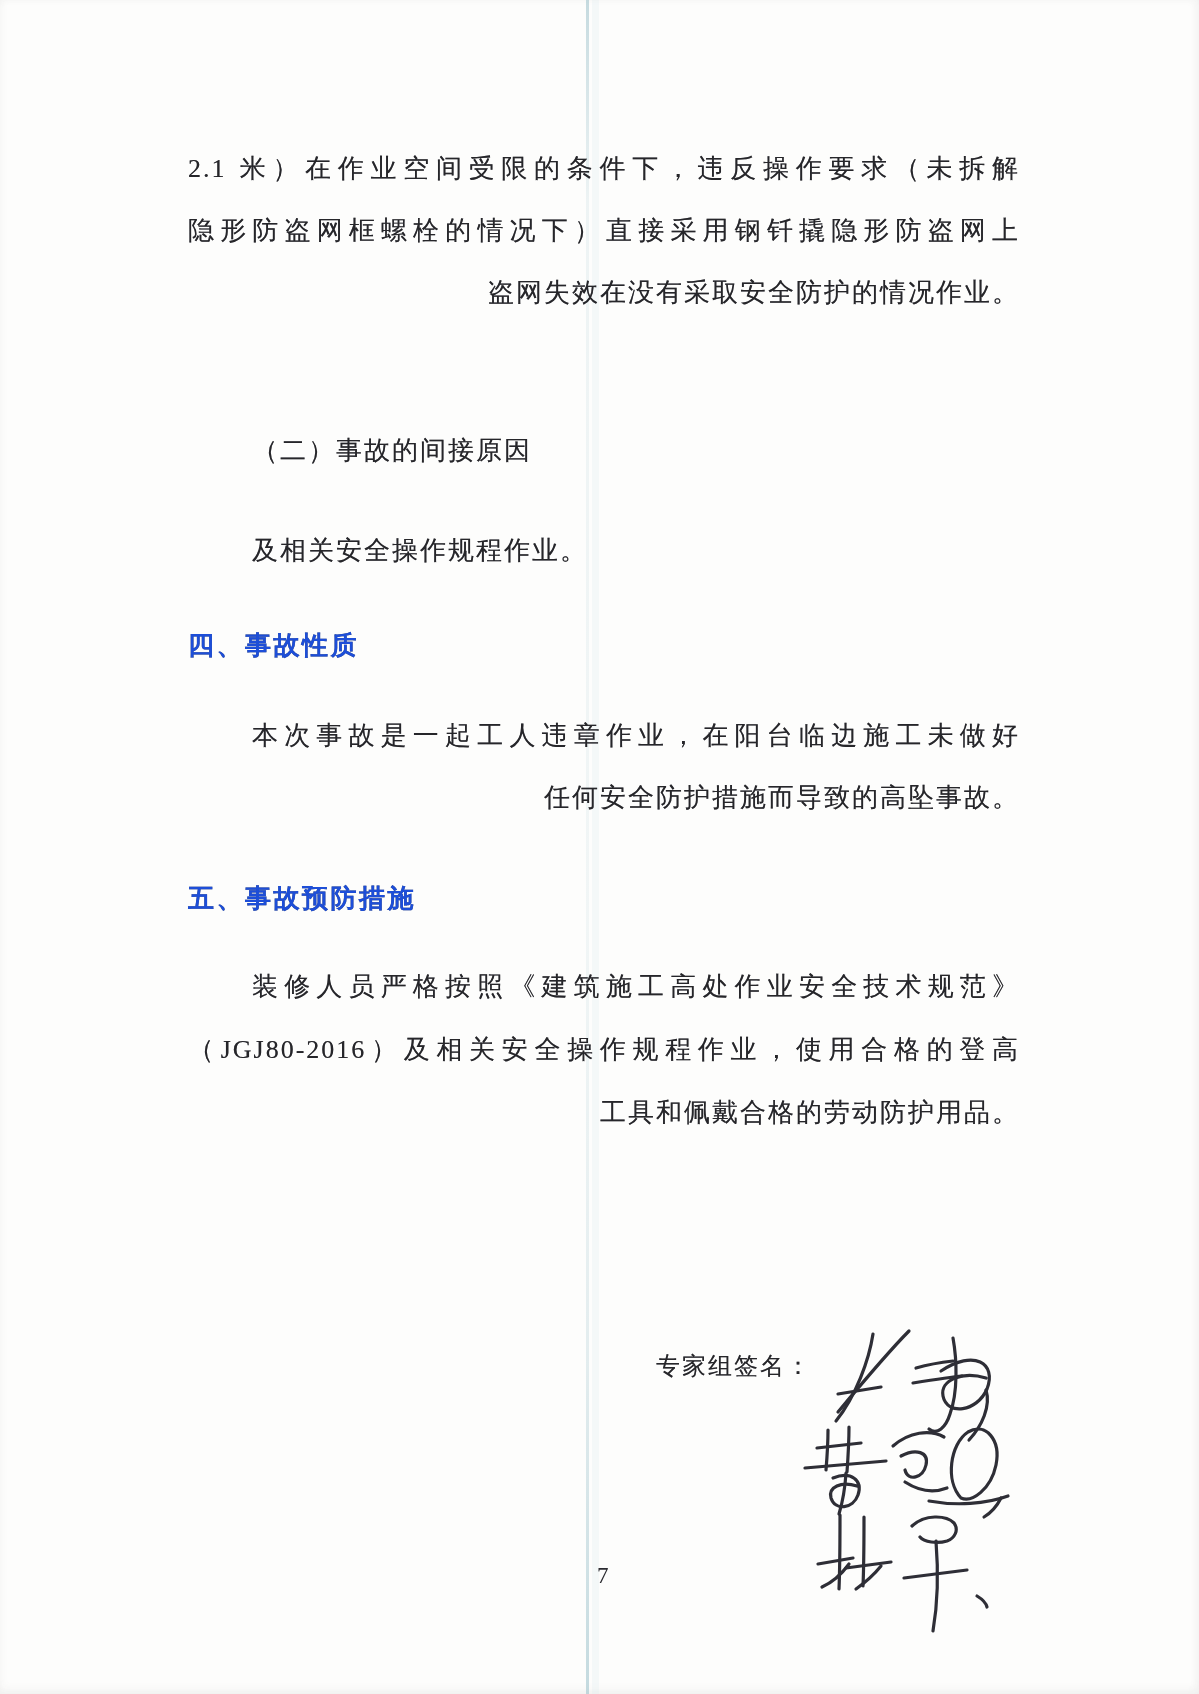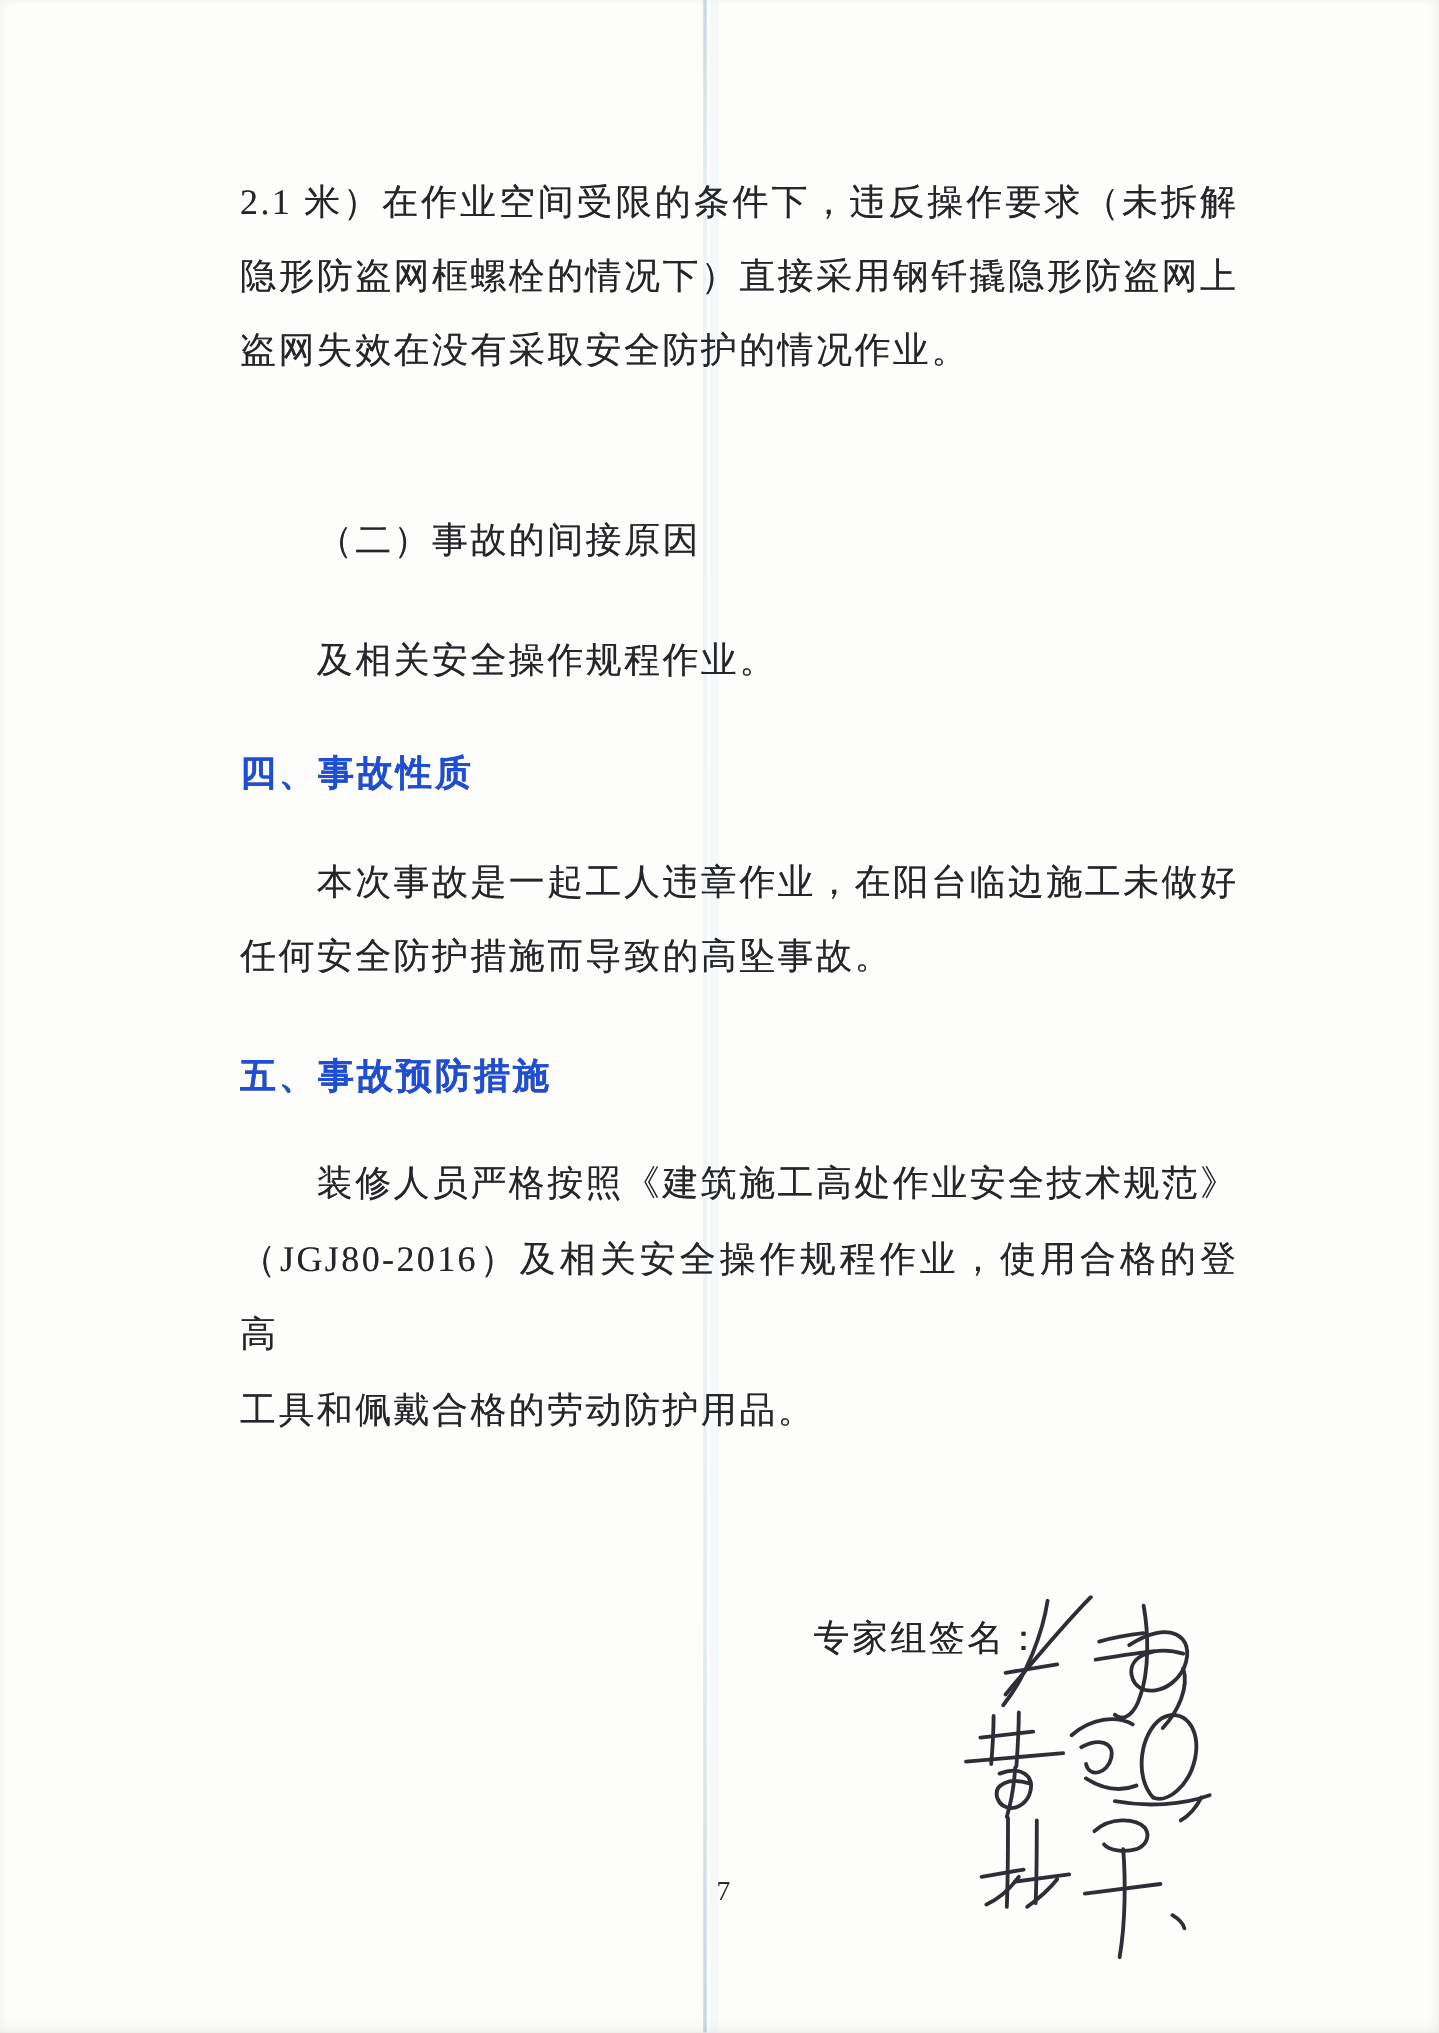--- a/index.html
+++ b/index.html
@@ -22,42 +22,42 @@
       rgba(168,200,208,.14) 55%,
       rgba(168,200,208,.30) 80%,
       rgba(150,190,200,.55) 100%);
   }
   .fold-band{
     position:absolute;top:0;left:592px;width:7px;height:100%;
     background:rgba(214,233,238,.22);
   }
   .tblock{
     position:absolute;
-    left:200px;width:832px;
-    font-size:30px;line-height:62px;letter-spacing:2px;
+    left:188px;width:832px;
+    font-size:26px;line-height:62px;letter-spacing:2px;
     text-shadow:0 0 .5px rgba(45,45,55,.55);
   }
   .tblock .line{white-space:nowrap;}
-  .para .line{white-space:normal;}
+  .para .line{white-space:normal;text-align:right;}
   .para .line:not(:last-child){
     text-align:justify;
     text-align-last:justify;
   }
   .para.indent .line:first-child{text-indent:64px;}
   .single-indent{text-indent:64px;}
   .heading{
     font-family:"Liberation Sans","DejaVu Sans",sans-serif;
     font-weight:bold;
     color:#1d4ed8;
     letter-spacing:2.5px;
     text-shadow:0 0 .5px rgba(20,20,25,.7);
   }
   .sig-label{
-    position:absolute;left:678px;top:1335px;
-    font-size:30px;line-height:62px;letter-spacing:2px;
+    position:absolute;left:656px;top:1335px;
+    font-size:24px;line-height:62px;letter-spacing:2px;
     text-shadow:0 0 .5px rgba(45,45,55,.55);
     white-space:nowrap;
   }
   .signature{position:absolute;}
   .signature path{
     fill:none;
     stroke:#2e2e36;
     stroke-width:3.2;
     stroke-linecap:round;
     stroke-linejoin:round;

